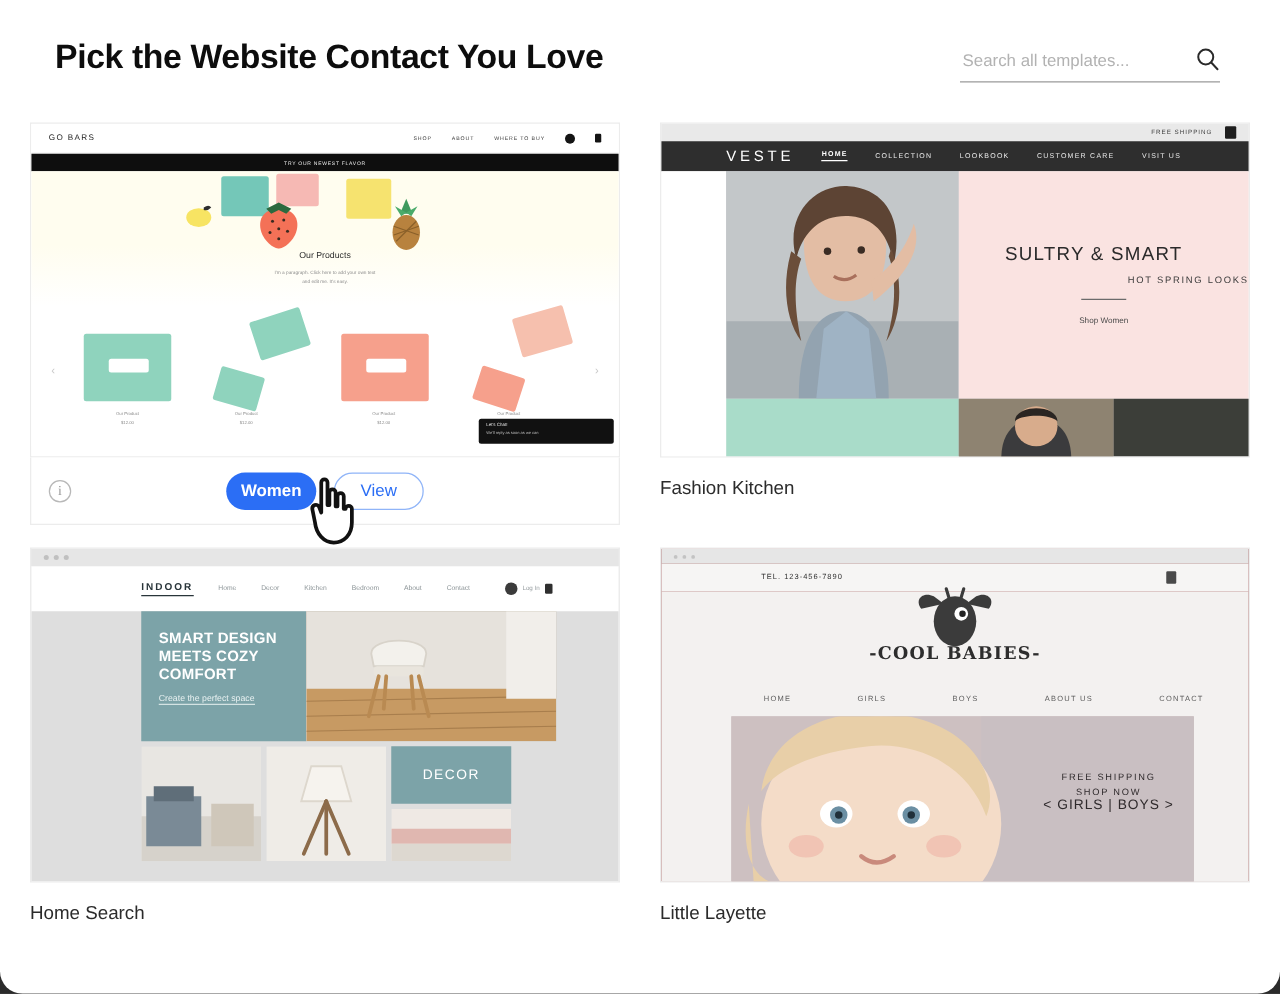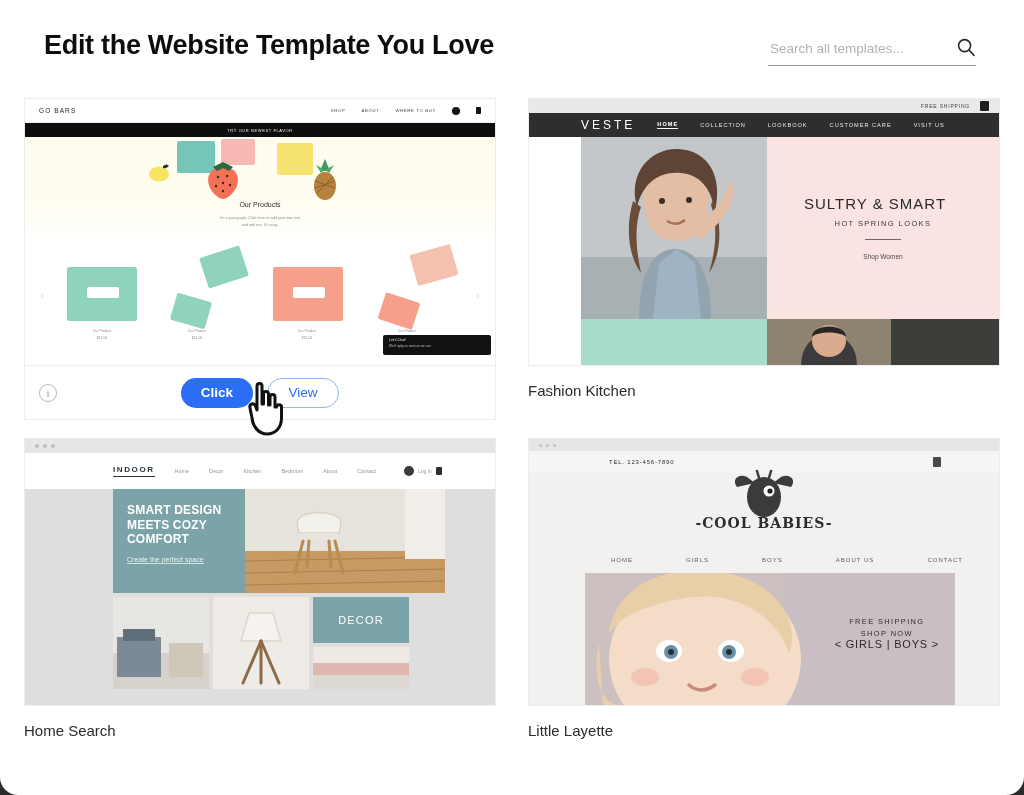--- a/index.html
+++ b/index.html
@@ -136,21 +136,21 @@
     height: 24px; background: #2e2e2e; display: flex; align-items: center;
     padding-left: 52px; gap: 22px;
   }
   .t2-logo { color: #fff; font-size: 12px; letter-spacing: 3px; }
   .t2-nav a { color: #e8e8e8; font-size: 5.6px; letter-spacing: 1px; text-decoration: none; }
   .t2-nav a.active { font-weight: bold; color: #fff; border-bottom: 1px solid #fff; padding-bottom: 1px; }
   .t2-body { position: relative; height: 230px; }
   .t2-left { position: absolute; left: 52px; top: 0; width: 186px; height: 182px; overflow: hidden; background: #b9bec2; }
   .t2-right { position: absolute; left: 238px; top: 0; right: 0; height: 182px; background: #fae3e1; }
   .t2-right .h1 { position: absolute; left: 0; right: 16px; top: 58px; text-align: center; font-size: 15px; letter-spacing: 1px; color: #2a2a2a; }
-  .t2-right .h2 { position: absolute; left: 0; right: 0; top: 82px; text-align: center; font-size: 7.5px; letter-spacing: 1.4px; color: #3a3a3a; }
+  .t2-right .h2 { position: absolute; left: 0; right: 0; top: 82px; text-align: right; font-size: 7.5px; letter-spacing: 1.4px; color: #3a3a3a; }
   .t2-right .rule { position: absolute; left: 50%; transform: translateX(-50%); top: 102px; width: 36px; height: 1px; background: #6b6b6b; }
   .t2-right .lk { position: absolute; left: 0; right: 0; top: 116px; text-align: center; font-size: 6.5px; color: #4a4a4a; }
   .t2-mint { position: absolute; left: 52px; top: 182px; width: 186px; height: 48px; background: #a9dcc9; }
   .t2-photo2 { position: absolute; left: 238px; top: 182px; width: 124px; height: 48px; overflow: hidden; background: #7c7468; }
   .t2-dark { position: absolute; left: 362px; top: 182px; right: 0; height: 48px; background: #3c3e39; }
   .t2-white-l { position: absolute; left: 0; top: 0; width: 52px; height: 230px; background: #fff; }
 
   
   .t3 { width: 100%; height: 100%; background: #dedede; }
   .t3-bar { height: 14px; background: #e6e6e6; display: flex; align-items: center; padding-left: 10px; gap: 4px; }
@@ -187,21 +187,21 @@
   .t4-promo .l1 { font-size: 7.4px; letter-spacing: 1.4px; }
   .t4-promo .l2 { font-size: 7.4px; letter-spacing: 1.4px; margin-top: 3px; }
   .t4-promo .l3 { font-size: 11px; letter-spacing: .8px; }
 </style>
 </head>
 <body>
 
 <div id="page">
 
   <div class="header">
-    <div class="page-title">Edit the Website Template You Love</div>
+    <div class="page-title">Pick the Website Contact You Love</div>
 
     <div class="search-wrap">
       <input class="search-input" type="text" placeholder="Search all templates..." style="">
       <span class="search-icon">
         <svg width="20" height="20" viewBox="0 0 20 20">
           <circle cx="8.6" cy="8.6" r="6" fill="none" stroke="#2a2a2a" stroke-width="1.6"></circle>
           <line x1="13" y1="13" x2="18" y2="18.4" stroke="#2a2a2a" stroke-width="1.6" stroke-linecap="round"></line>
         </svg>
       </span>
     </div>
@@ -293,21 +293,21 @@
             <div class="t1-chat">
               <b>Let's Chat!</b>
               <i>We'll reply as soon as we can</i>
             </div>
           </div>
         </div>
       </div>
 
       <div class="action-bar">
         <span class="info-icon">i</span>
-        <button class="btn-edit">Click</button>
+        <button class="btn-edit">Women</button>
         <button class="btn-view">View</button>
         <svg class="cursor" viewBox="0 0 46 56">
           <path d="M14 6 C14 2.7 19 2.7 19 6 L19 24 L20.5 24 L20.5 14 C20.5 10.7 25.5 10.7 25.5 14 L25.5 25 L27 25 L27 17 C27 13.7 32 13.7 32 17 L32 27 L33.5 27 C33.5 24 38.5 24 38.5 27 L38.5 38 C38.5 48 32 54 24 54 C16 54 10 47 9 38 L7 28 C6 24 11 22 12.5 26 L14 30 Z" fill="#ffffff" stroke="#111111" stroke-width="3" stroke-linejoin="round"></path>
         </svg>
       </div>
     </div>
 
     <div class="card">
       <div class="thumb">
         <div class="t2">

